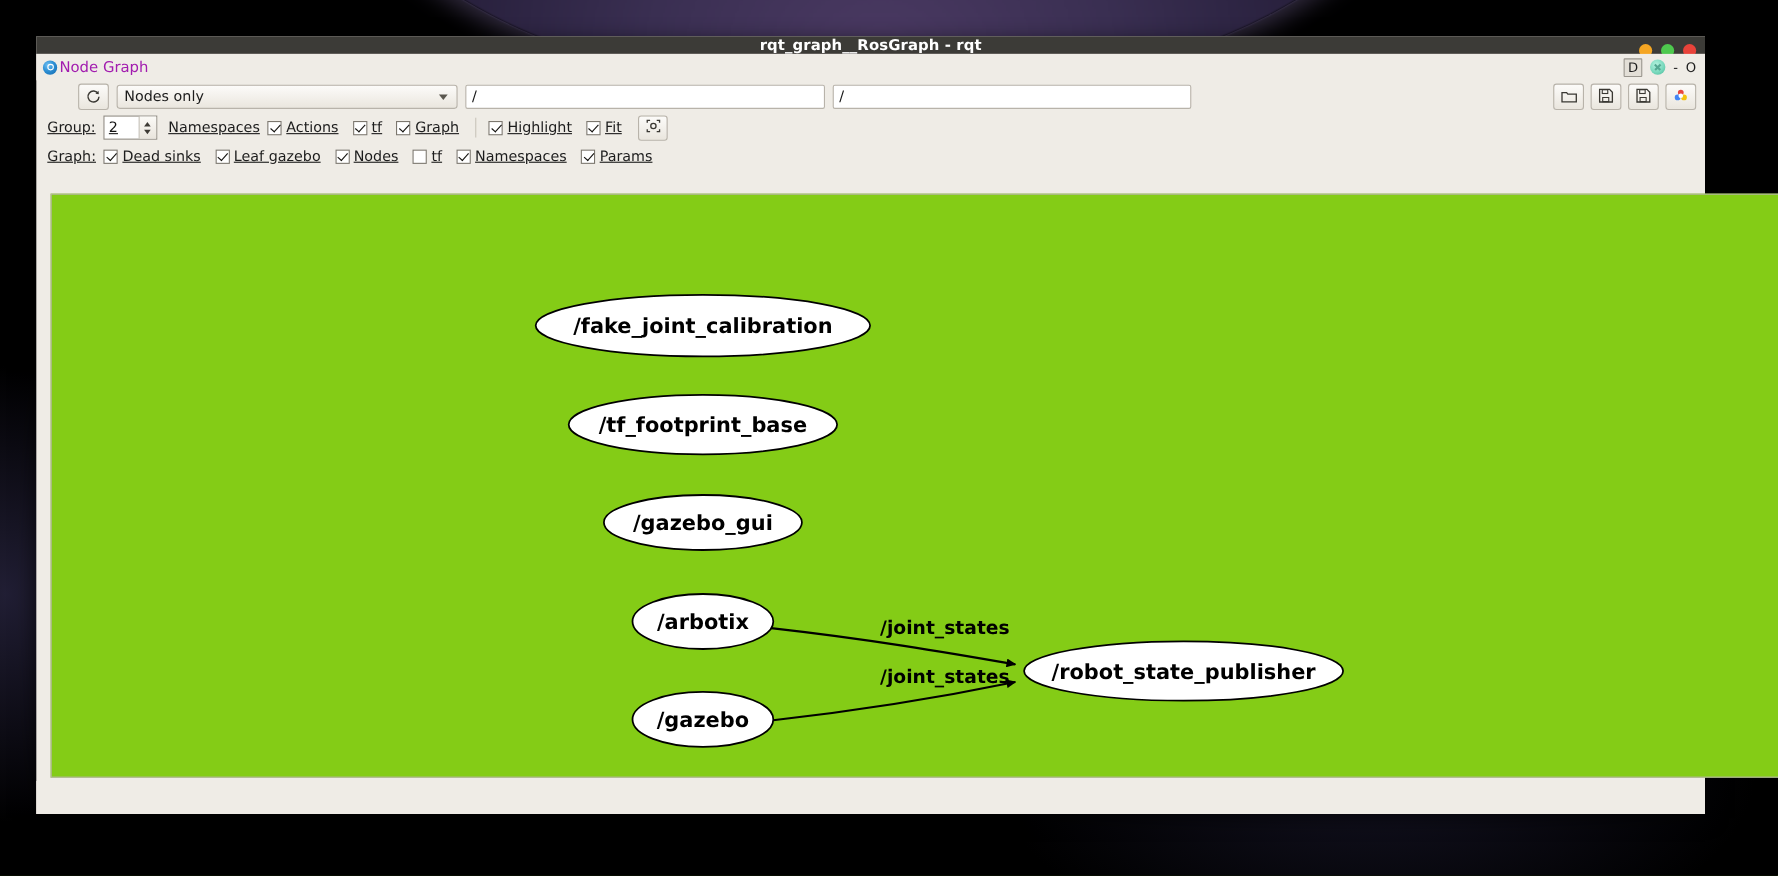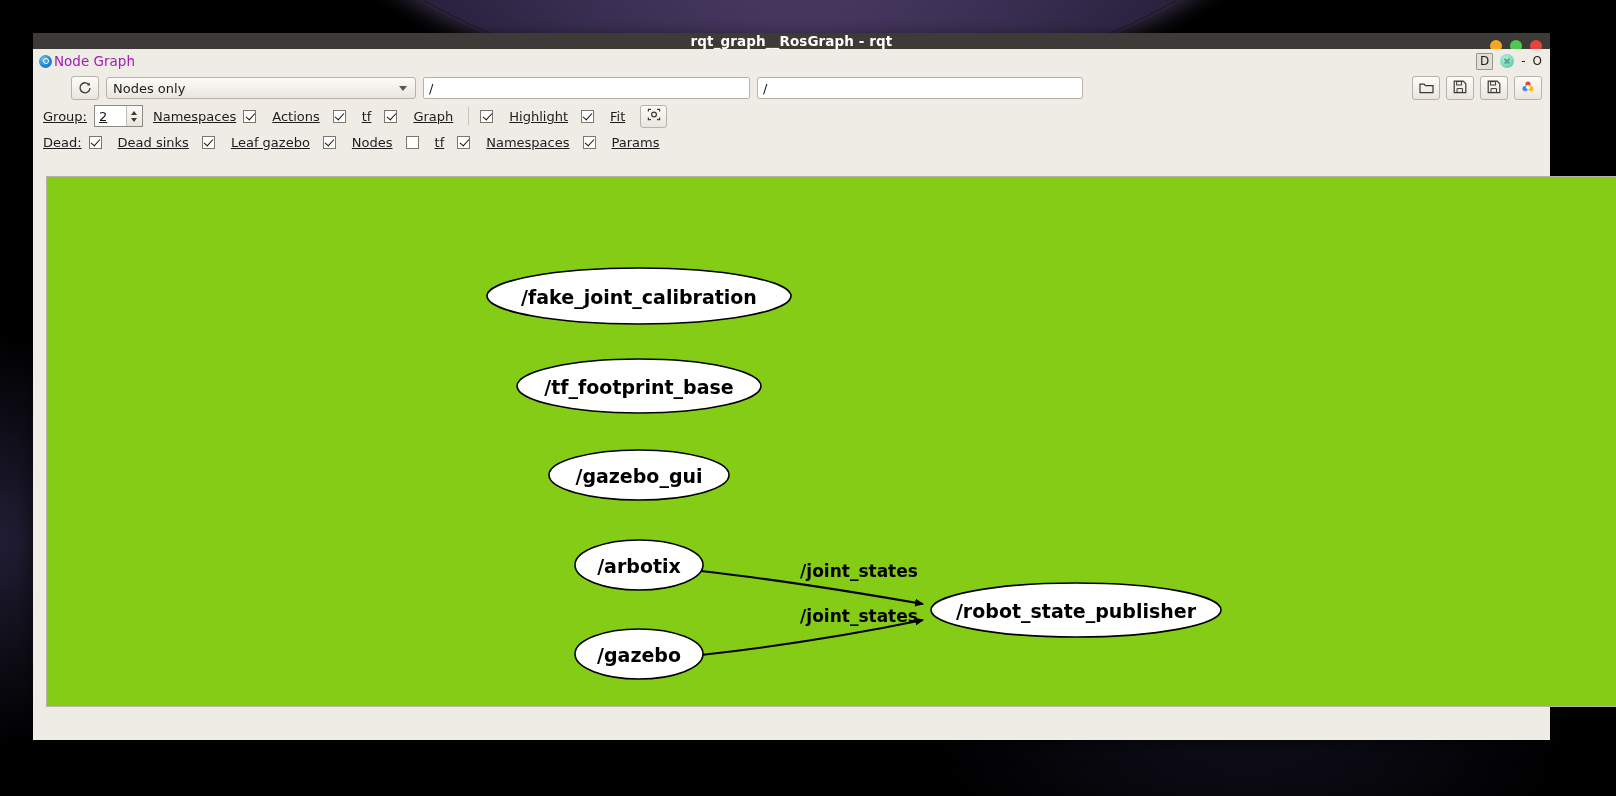--- a/index.html
+++ b/index.html
@@ -262,21 +262,21 @@
     padding-left: 10px;
     gap: 0;
     font-size: 13px;
     color: #1c1c1c;
     text-decoration: underline;
   }
   .chk-row .lbl-plain { margin-right: 7px; }
   .chk-item {
     display: flex;
     align-items: center;
-    gap: 16px;
+    gap: 4px;
     margin-right: 13px;
     cursor: pointer;
     white-space: nowrap;
   }
   .chk-box {
     width: 13px; height: 13px;
     border: 1px solid #7c776e;
     background: #ffffff;
     position: relative;
     box-sizing: border-box;
@@ -529,21 +529,21 @@
       <span>
         <svg width="14" height="13" viewBox="0 0 14 13">
           <path d="M1.4 3.6V1.4h2.6M12.6 3.6V1.4H10M1.4 9.4v2.2h2.6M12.6 9.4v2.2H10" fill="none" stroke="#3a3833" stroke-width="1.2"></path>
           <circle cx="7" cy="6.5" r="2.4" fill="none" stroke="#3a3833" stroke-width="1.2"></circle>
         </svg>
       </span>
     </div>
   </div>
 
   <div class="chk-row">
-    <span class="lbl-plain">Dead:</span>
+    <span class="lbl-plain">Graph:</span>
 
     <div class="chk-item">
       <span class="chk-box checked"></span>
       <span>Dead sinks</span>
     </div>
     <div class="chk-item">
       <span class="chk-box checked"></span>
       <span>Leaf gazebo</span>
     </div>
     <div class="chk-item">

